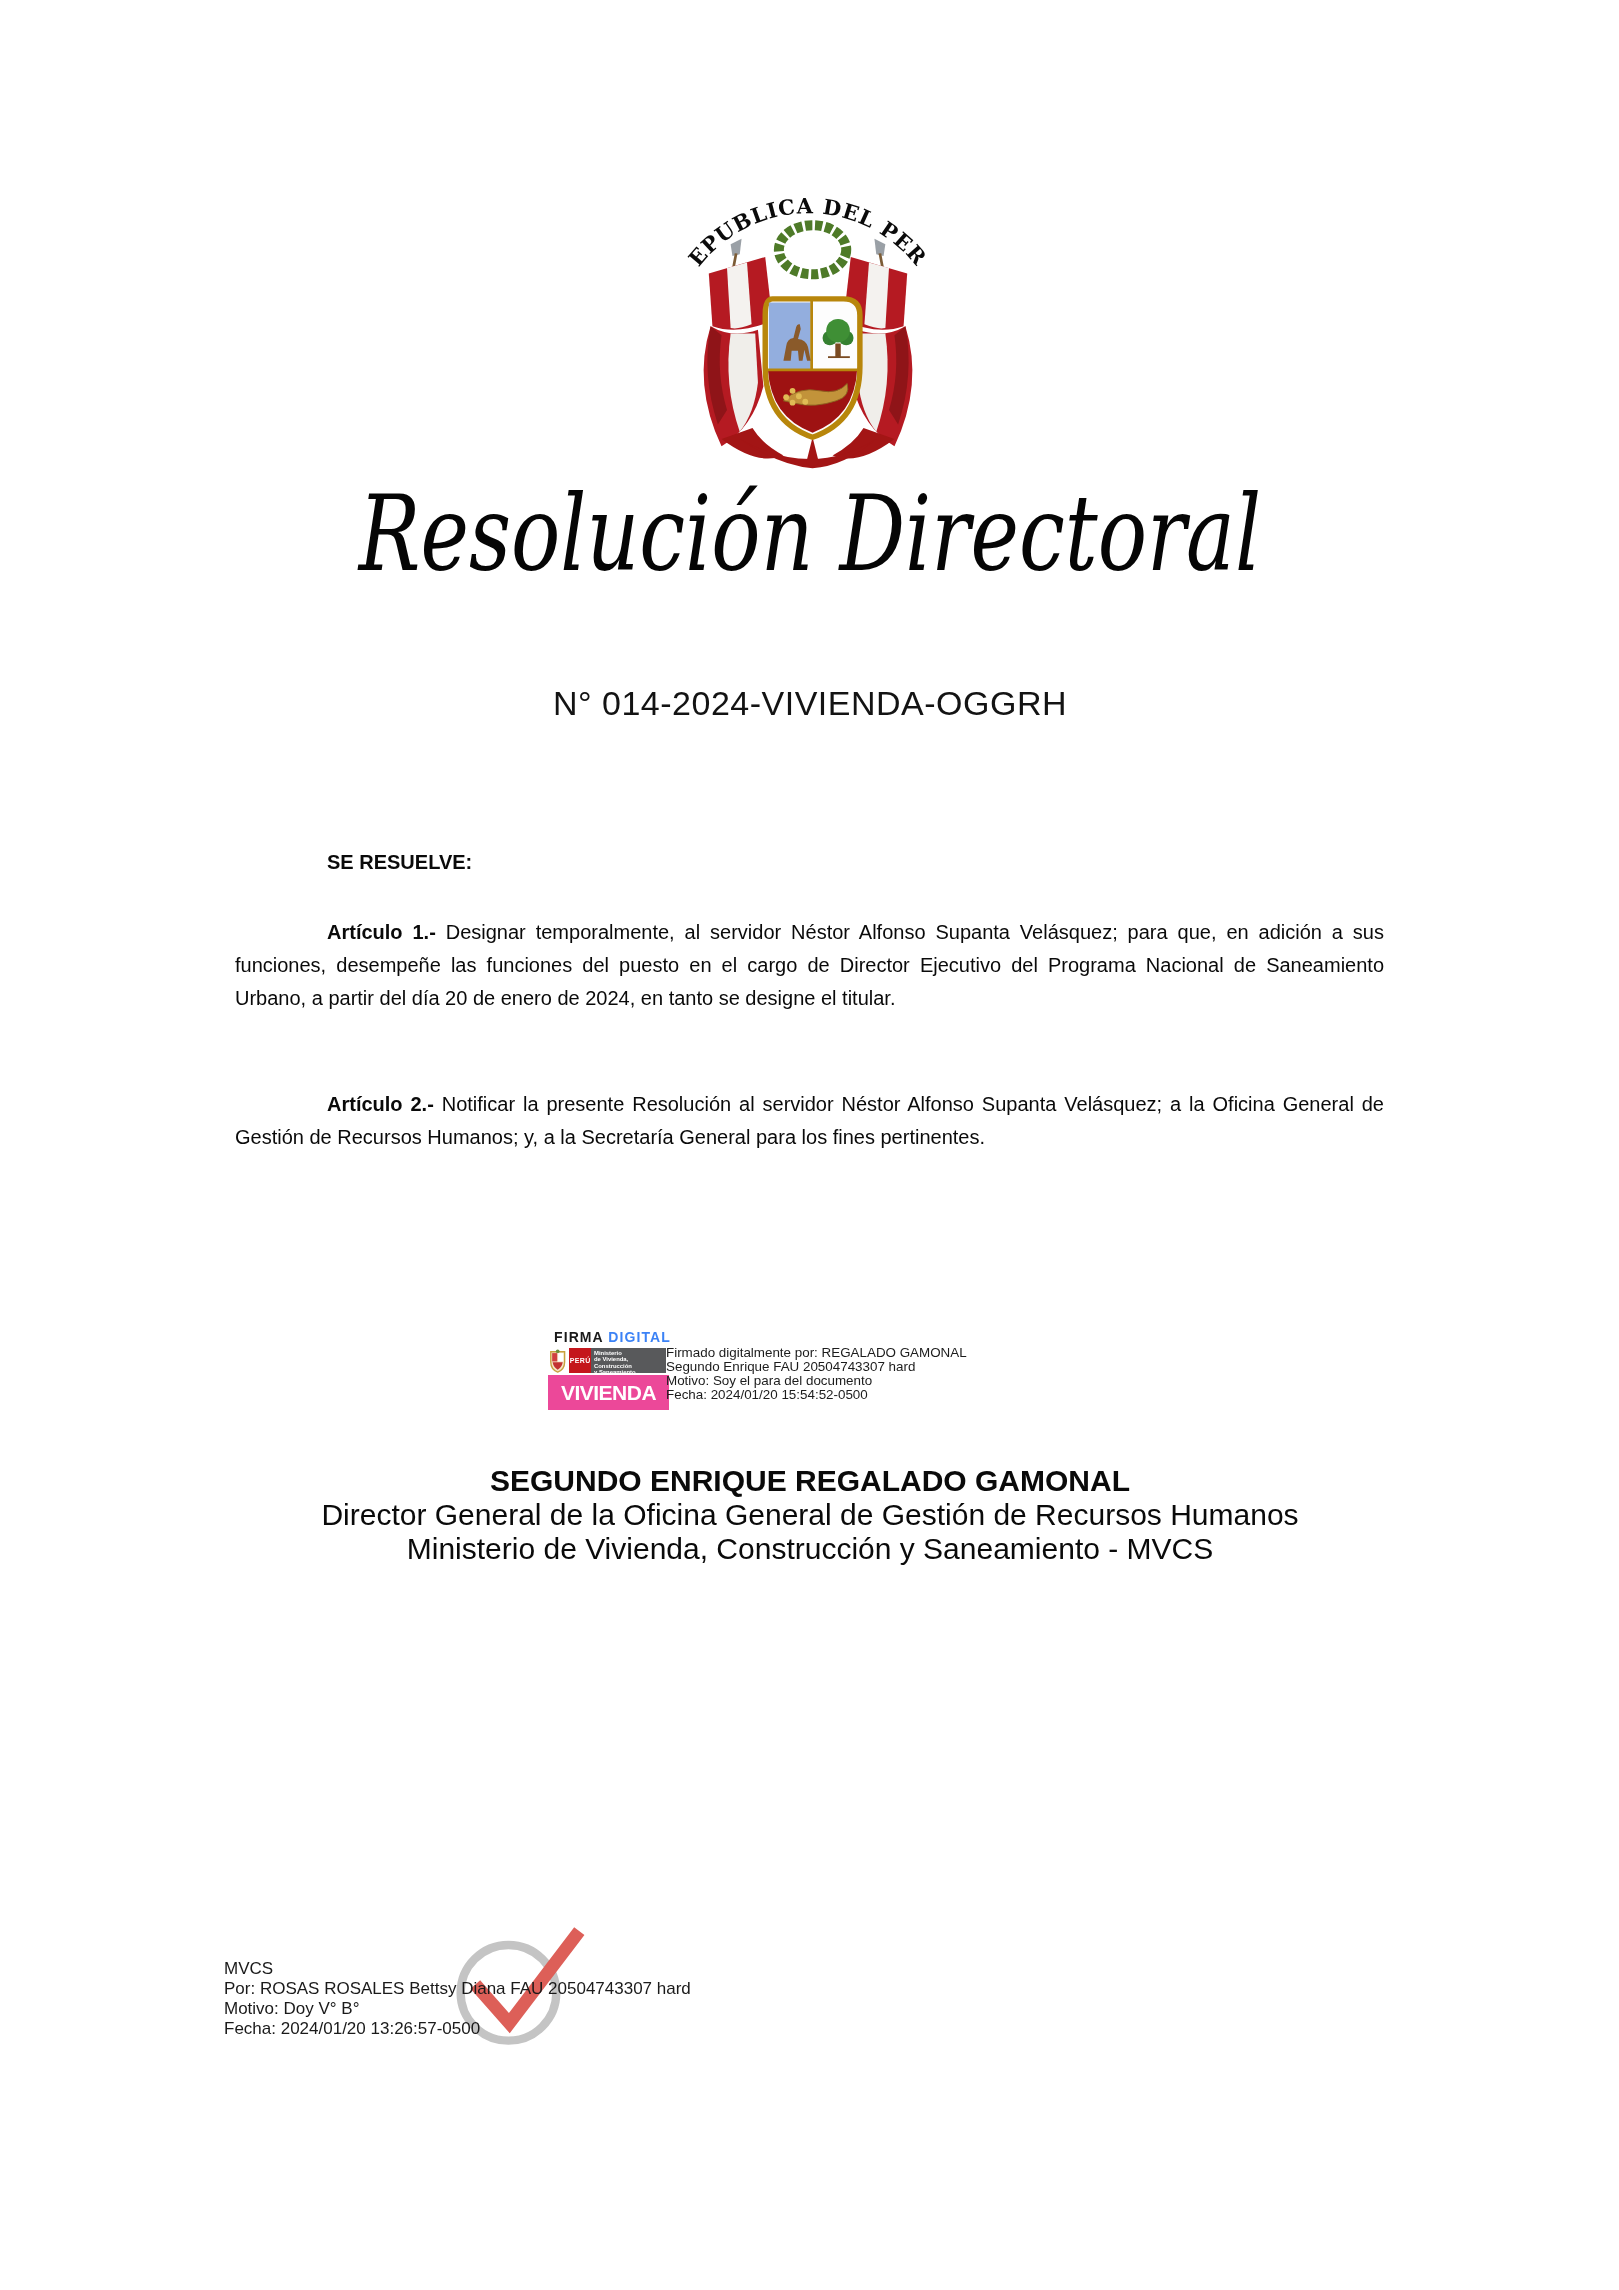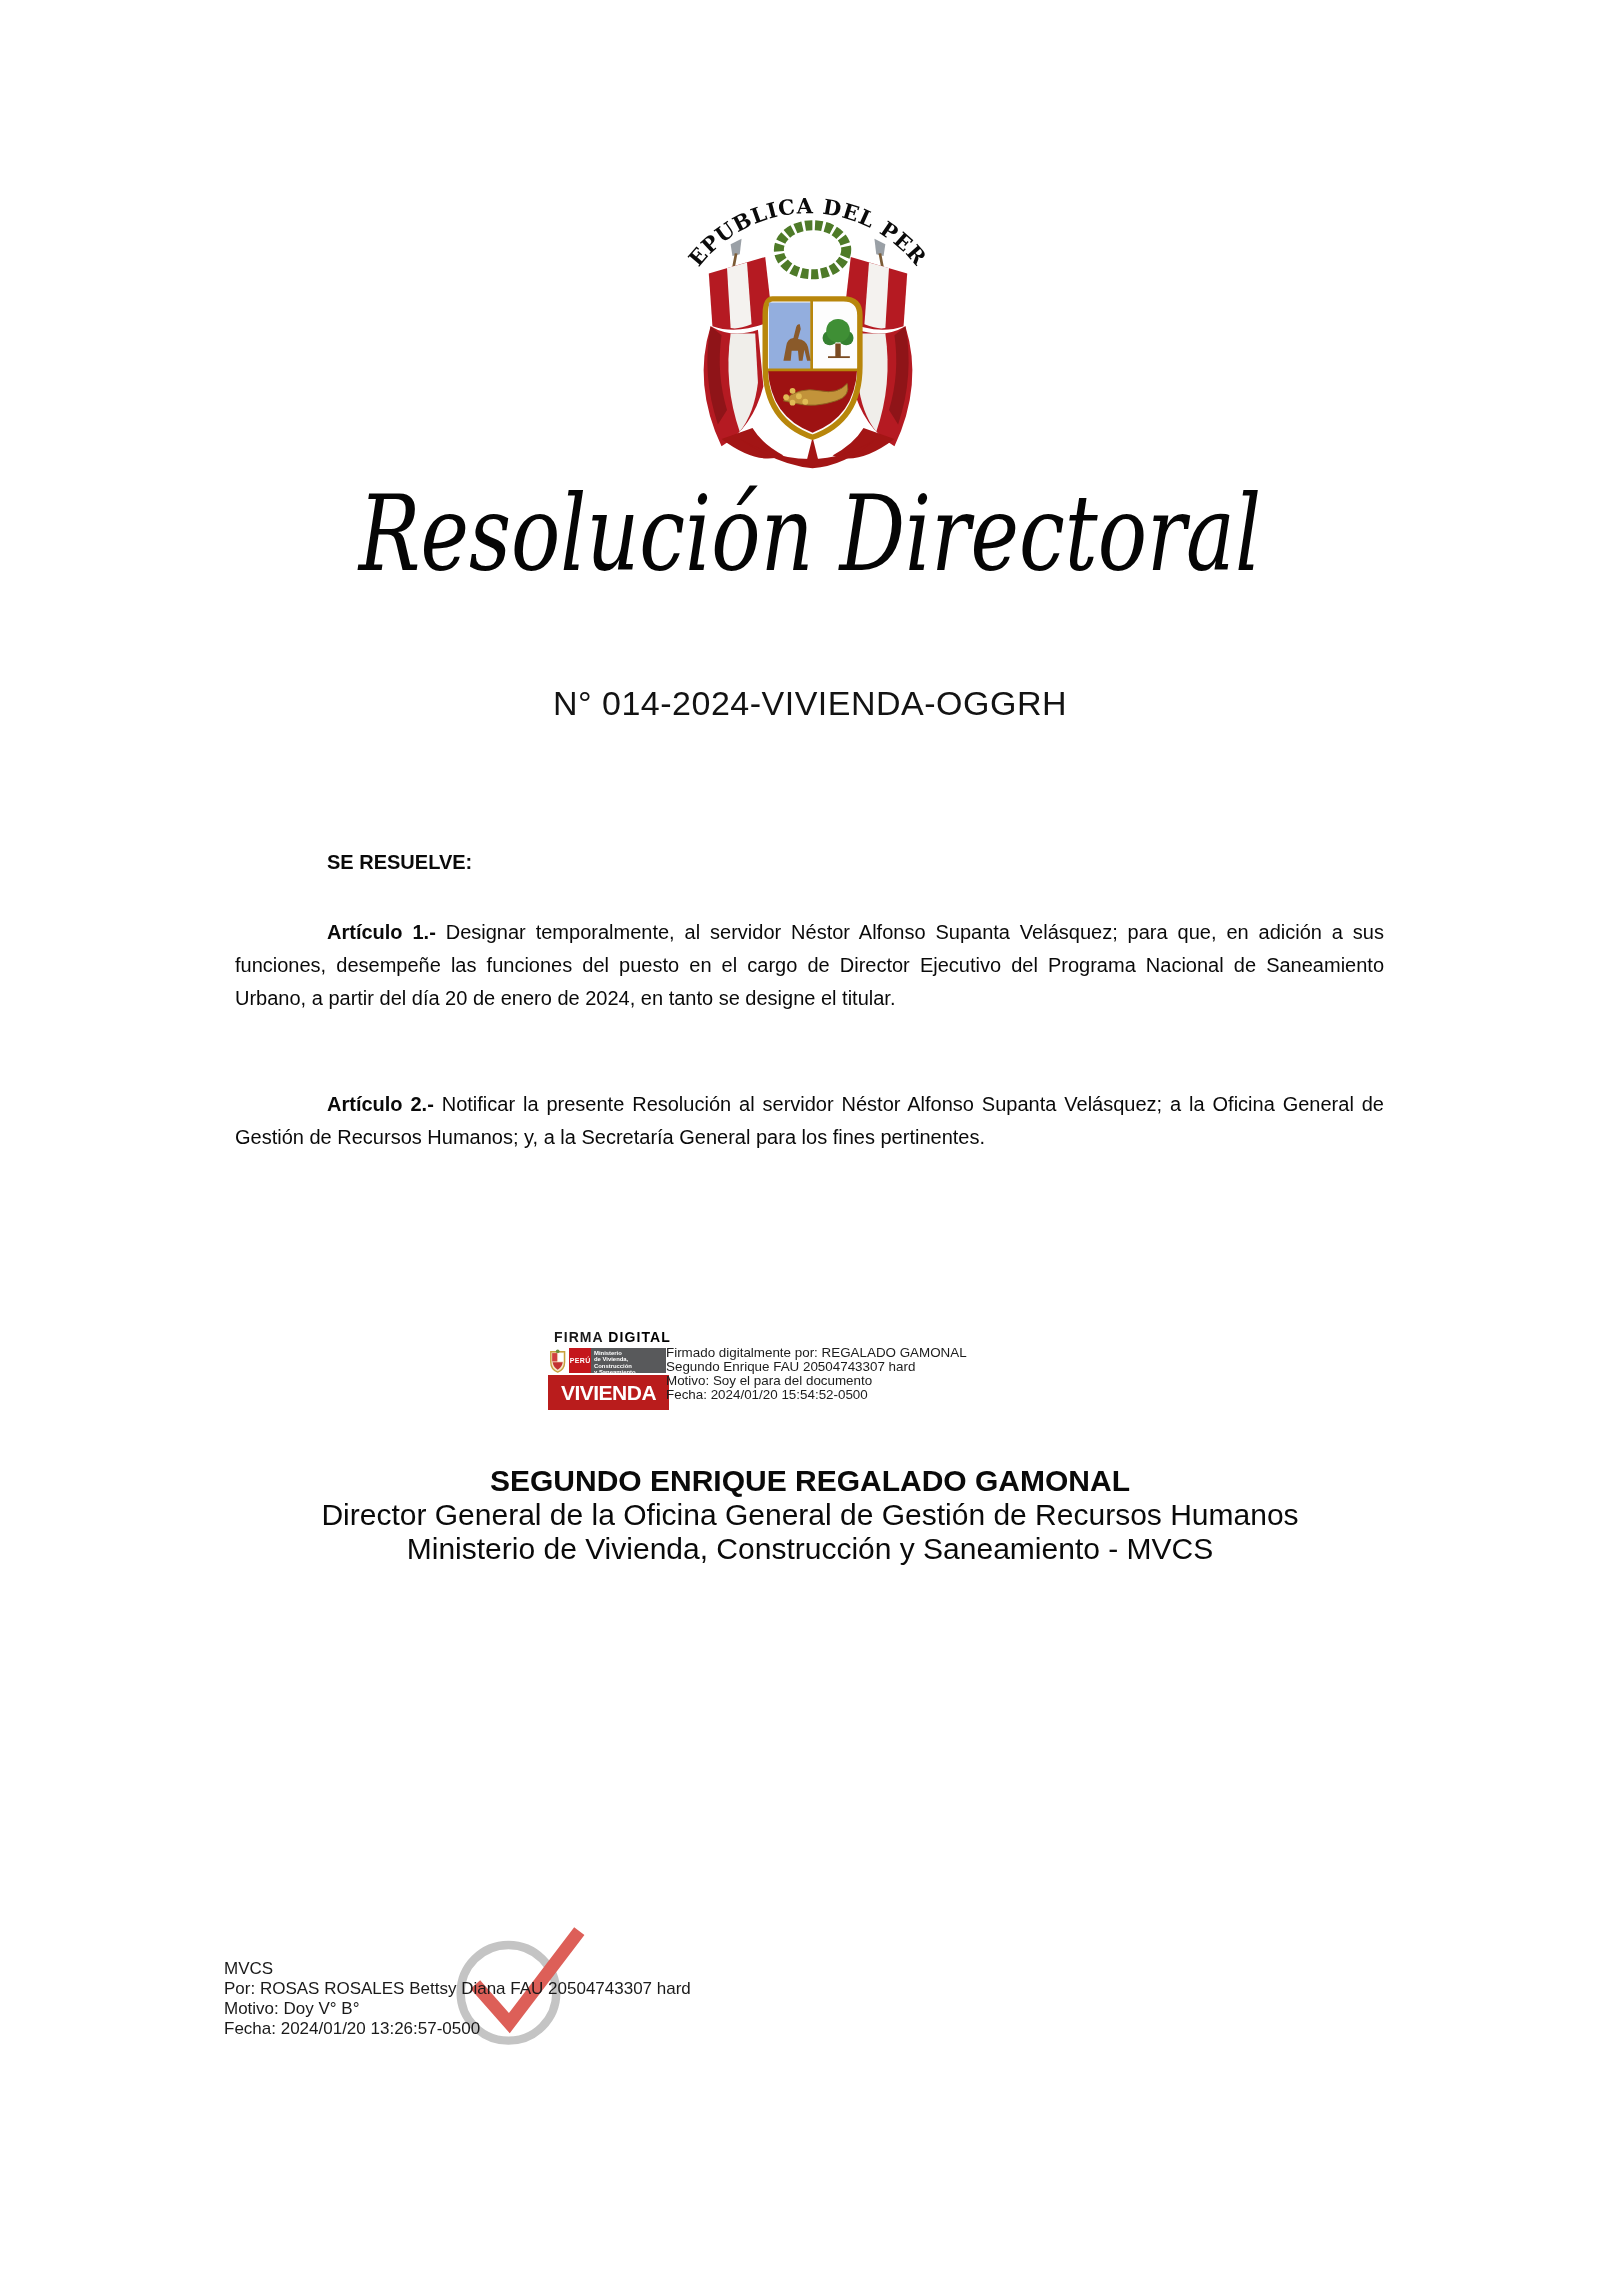--- a/index.html
+++ b/index.html
@@ -44,40 +44,40 @@
     color:#0a0a0a;
   }
   .bold{font-weight:bold;}
 
   
   .firma-header{
     left:554px;top:1330px;
     font-size:14px;font-weight:bold;letter-spacing:1.1px;
     line-height:1;color:#1a1a1a;white-space:nowrap;
   }
-  .firma-header .red{color:#000000;text-align:center;}
+  .firma-header .red{color:#3b82f6;text-align:center;}
   .logo-row{
     left:548px;top:1348px;width:118px;height:25px;
     display:flex;align-items:stretch;
   }
   .mini-coa{width:19.4px;height:25px;flex:0 0 auto;margin-right:1.8px;}
   .peru-box{
     flex:0 0 22px;background:#c4161c;color:#fff;
     font-size:7px;font-weight:bold;
     display:flex;align-items:center;justify-content:center;
     letter-spacing:0.3px;
   }
   .ministry-box{
     flex:1 1 auto;background:#58595b;color:#fff;
     font-size:5.9px;font-weight:bold;line-height:6.5px;
     padding:1.8px 2.8px;overflow:hidden;
   }
   .vivienda-box{
     left:548px;top:1375px;width:121px;height:35px;
-    background:#b91c1c;color:#fff;
+    background:#ec4899;color:#fff;
     font-size:21px;font-weight:bold;letter-spacing:-0.5px;
     display:flex;align-items:center;justify-content:center;
   }
   .firma-text{
     left:666px;top:1346px;
     font-size:13.4px;line-height:14px;
     color:#1c1c1c;white-space:nowrap;
   }
 
   

